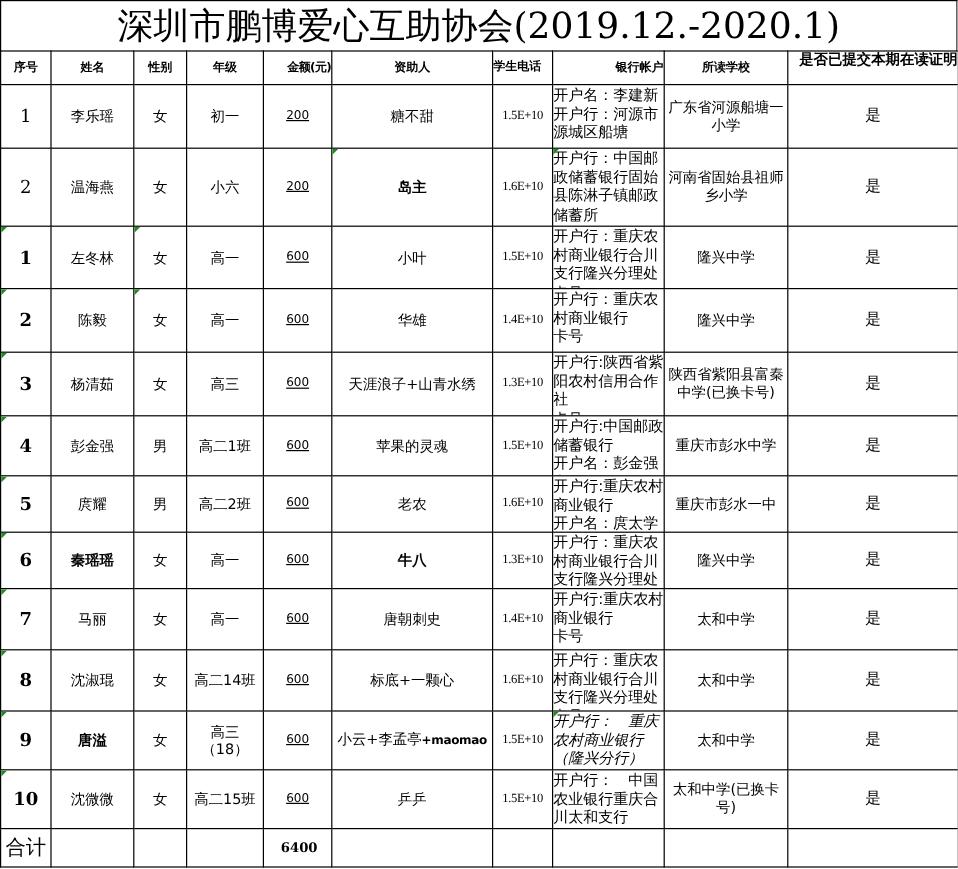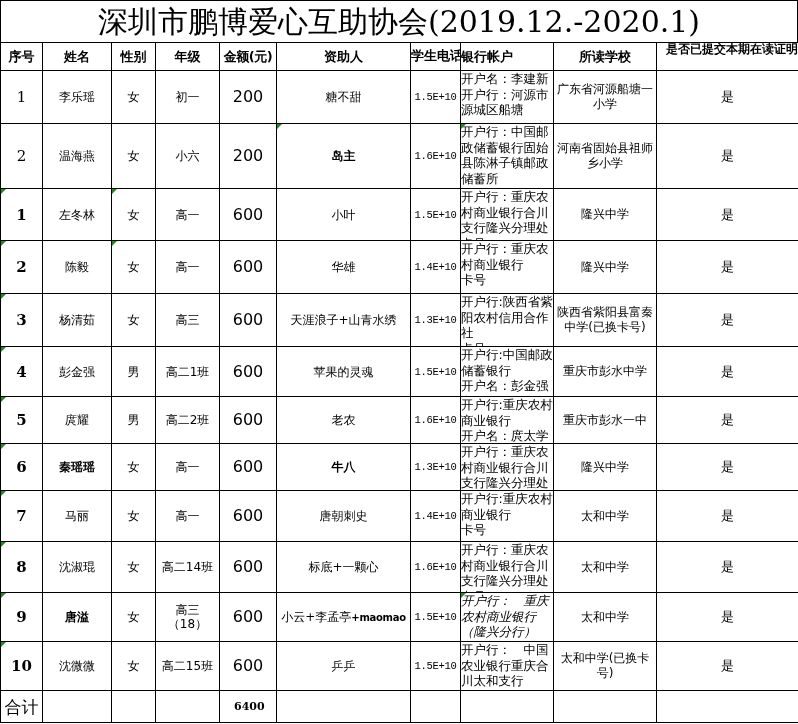--- a/index.html
+++ b/index.html
@@ -17,28 +17,28 @@
       position: absolute; left: 0; top: 42px;
       border-collapse: collapse; table-layout: fixed;
       width: 798px;
     }
     td, th {
       border: 1px solid #000; padding: 0; overflow: hidden;
       text-align: center; vertical-align: middle;
       font-size: 12px; font-weight: normal; line-height: 14px;
       position: relative;
     }
-    th { font-weight: bold; font-size: 13px; height: 27px; }
+    th { font-weight: bold; font-size: 10px; height: 27px; }
     th.wrap { font-size: 12px; line-height: 13px; vertical-align: top; text-align: right; }
     th.left { text-align: left; }
     td.seq { font-family: "DejaVu Serif", "Liberation Serif", serif; font-size: 15px; }
     td.seq.bold { font-weight: bold; }
     td.name.bold, td.donor.bold { font-weight: bold; }
-    td.amount { font-size: 16px; }
-    td.phone { font-family: Liberation Mono, monospace; font-size: 10.5px; letter-spacing: -0.3px; text-align: center; }
+    td.amount { font-size: 10px; text-decoration: underline; }
+    td.phone { font-family: Liberation Serif, serif; font-size: 10.5px; letter-spacing: -0.3px; text-align: center; }
     td.bank { text-align: left; vertical-align: top; font-size: 12.5px; line-height: 15.5px; }
     td.bank .inner { height: 100%; overflow: hidden; }
     td.school { font-size: 12px; line-height: 15px; }
     td.submitted { font-size: 13px; }
     td.total-label { font-family: "DejaVu Serif", "Liberation Serif", serif; font-size: 17px; }
     td.total-amount { font-family: "DejaVu Serif", "Liberation Serif", serif; font-weight: bold; font-size: 11px; text-align: left; padding-left: 14px; }
     .mark {
       position: absolute; left: 0; top: 0; width: 0; height: 0;
       border-top: 5px solid #1f8a1f; border-right: 5px solid transparent;
     }
@@ -62,24 +62,24 @@
         <col style="width:93px">
       <col style="width:103px">
         <col style="width:142px">
     </colgroup>
     <thead>
       <tr>
         <th>序号</th>
         <th>姓名</th>
         <th>性别</th>
         <th>年级</th>
-        <th style="white-space:nowrap;letter-spacing:-0.5px;">金额(元)</th>
+        <th style="white-space:nowrap;letter-spacing:-0.5px;text-align:right;">金额(元)</th>
         <th>资助人</th>
         <th style="white-space:nowrap;text-align:left;font-family:Liberation Mono, monospace;">学生电话</th>
-        <th class="left" style="white-space:nowrap;">银行帐户</th>
+        <th class="left" style="white-space:nowrap;text-align:right;">银行帐户</th>
         <th>所读学校</th>
         <th class="wrap">是否已提交本期在读证明</th>
       </tr>
     </thead>
     <tbody id="rows">
         <tr style="height: 53px;">
           <td class="seq">1</td>
           <td class="name">李乐瑶</td>
           <td class="gender">女</td>
           <td class="grade">初一</td>

